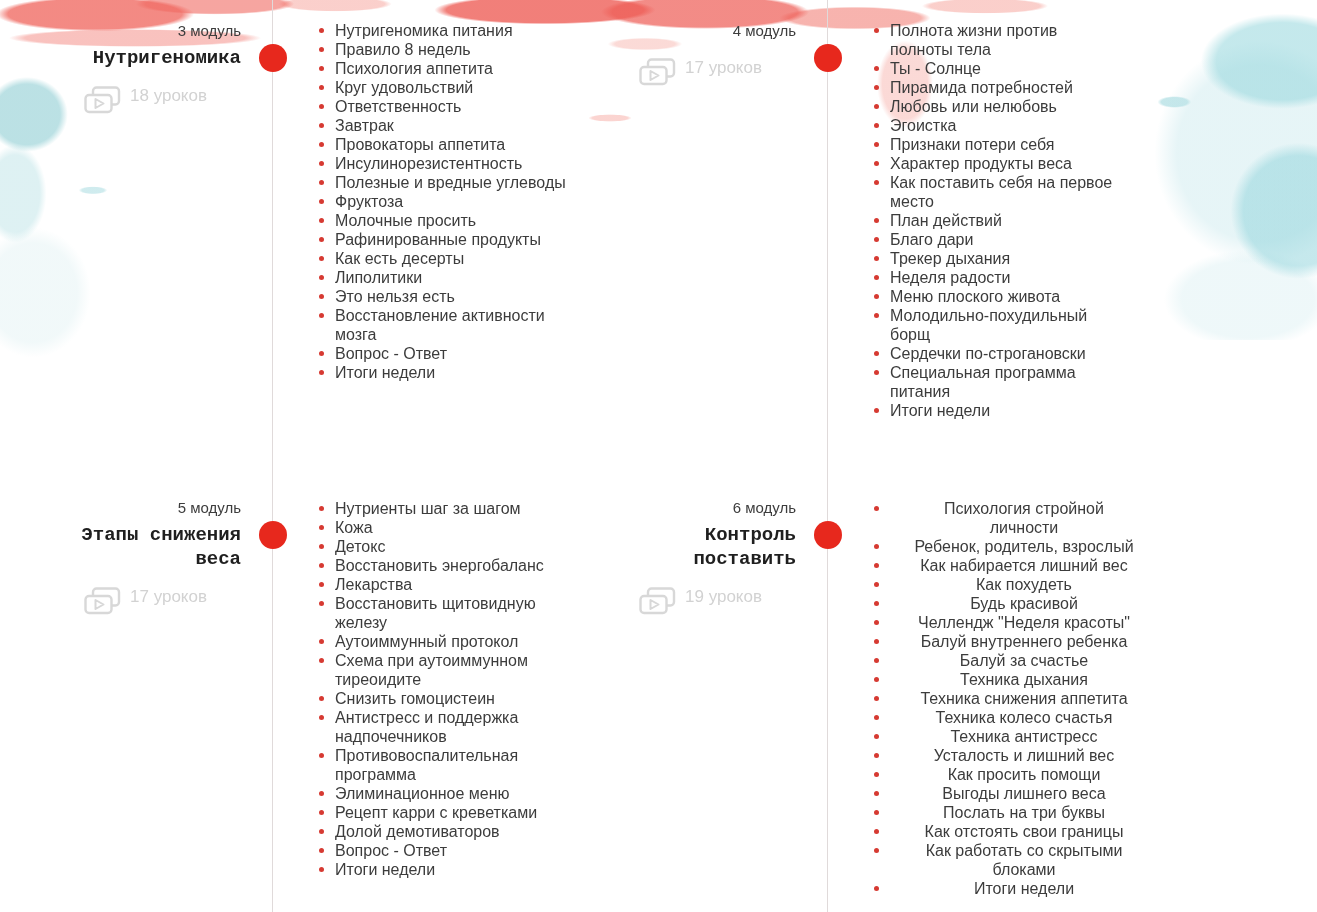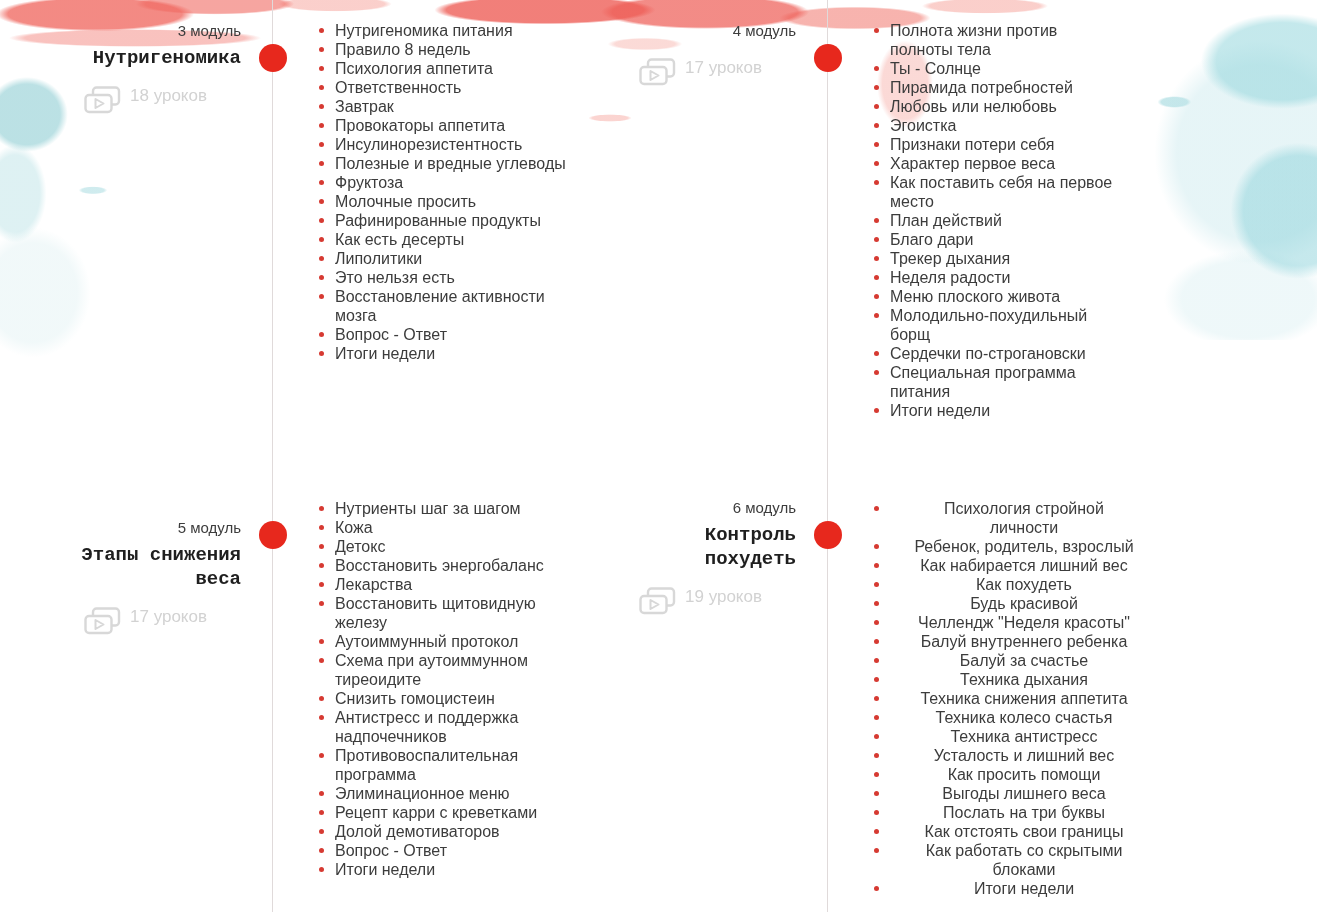--- a/index.html
+++ b/index.html
@@ -57,21 +57,21 @@
   ul.lessons li{
     position:relative;padding-left:17px;font-size:16px;line-height:19px;color:#3c3c3c;
     white-space:pre-line;
   }
   ul.lessons li::before{
     content:"";position:absolute;left:1px;top:7px;width:5px;height:5px;border-radius:50%;background:#d63a32;
   }
   
   #m3-header{left:0;top:20px;}
   #m4-header{left:555px;top:20px;}
-  #m5-header{left:0;top:517px;}
+  #m5-header{left:0;top:497px;}
   #m6-header{left:555px;top:497px;}
   
   #m3-list{left:318px;top:21px;}
   #m4-list{left:873px;top:21px;}
   #m5-list{left:318px;top:499px;}
   #m6-list{left:873px;top:499px;text-align:center;}
   
   #dot-m3{left:259px;top:44px;}
   #dot-m4{left:814px;top:44px;}
   #dot-m5{left:259px;top:521px;}
@@ -129,35 +129,36 @@
         <rect x="1.5" y="9" width="26" height="17" rx="3.5" fill="#ffffff" stroke="#d8d8d8" stroke-width="2.4"></rect>
         <path d="M11.5 13 L19.5 17.5 L11.5 22 Z" fill="none" stroke="#d8d8d8" stroke-width="2" stroke-linejoin="round"></path>
       </svg>
       <span class="count-text">17 уроков</span>
     </div>
   </div>
 
   <div class="mod-header" id="m6-header">
     <div class="mod-label">6 модуль</div>
     <div class="mod-title">Контроль
-похудеть</div>
+поставить</div>
     <div class="count-row">
       <svg class="lessons-icon" width="37" height="29" viewBox="0 0 37 29">
         <rect x="9" y="1.5" width="26" height="17" rx="3.5" fill="none" stroke="#d8d8d8" stroke-width="2.4"></rect>
         <rect x="1.5" y="9" width="26" height="17" rx="3.5" fill="#ffffff" stroke="#d8d8d8" stroke-width="2.4"></rect>
         <path d="M11.5 13 L19.5 17.5 L11.5 22 Z" fill="none" stroke="#d8d8d8" stroke-width="2" stroke-linejoin="round"></path>
       </svg>
       <span class="count-text">19 уроков</span>
     </div>
   </div>
 
   <ul class="lessons" id="m3-list">
       <li>Нутригеномика питания</li>
       <li>Правило 8 недель</li>
       <li>Психология аппетита</li>
+      <li>Круг удовольствий</li>
       <li>Ответственность</li>
       <li>Завтрак</li>
       <li>Провокаторы аппетита</li>
       <li>Инсулинорезистентность</li>
       <li>Полезные и вредные углеводы</li>
       <li>Фруктоза</li>
       <li>Молочные просить</li>
       <li>Рафинированные продукты</li>
       <li>Как есть десерты</li>
       <li>Липолитики</li>
@@ -168,21 +169,21 @@
       <li>Итоги недели</li>
     </ul>
   <ul class="lessons" id="m4-list">
       <li>Полнота жизни против
 полноты тела</li>
       <li>Ты - Солнце</li>
       <li>Пирамида потребностей</li>
       <li>Любовь или нелюбовь</li>
       <li>Эгоистка</li>
       <li>Признаки потери себя</li>
-      <li>Характер первое веса</li>
+      <li>Характер продукты веса</li>
       <li>Как поставить себя на первое
 место</li>
       <li>План действий</li>
       <li>Благо дари</li>
       <li>Трекер дыхания</li>
       <li>Неделя радости</li>
       <li>Меню плоского живота</li>
       <li>Молодильно-похудильный
 борщ</li>
       <li>Сердечки по-строгановски</li>

